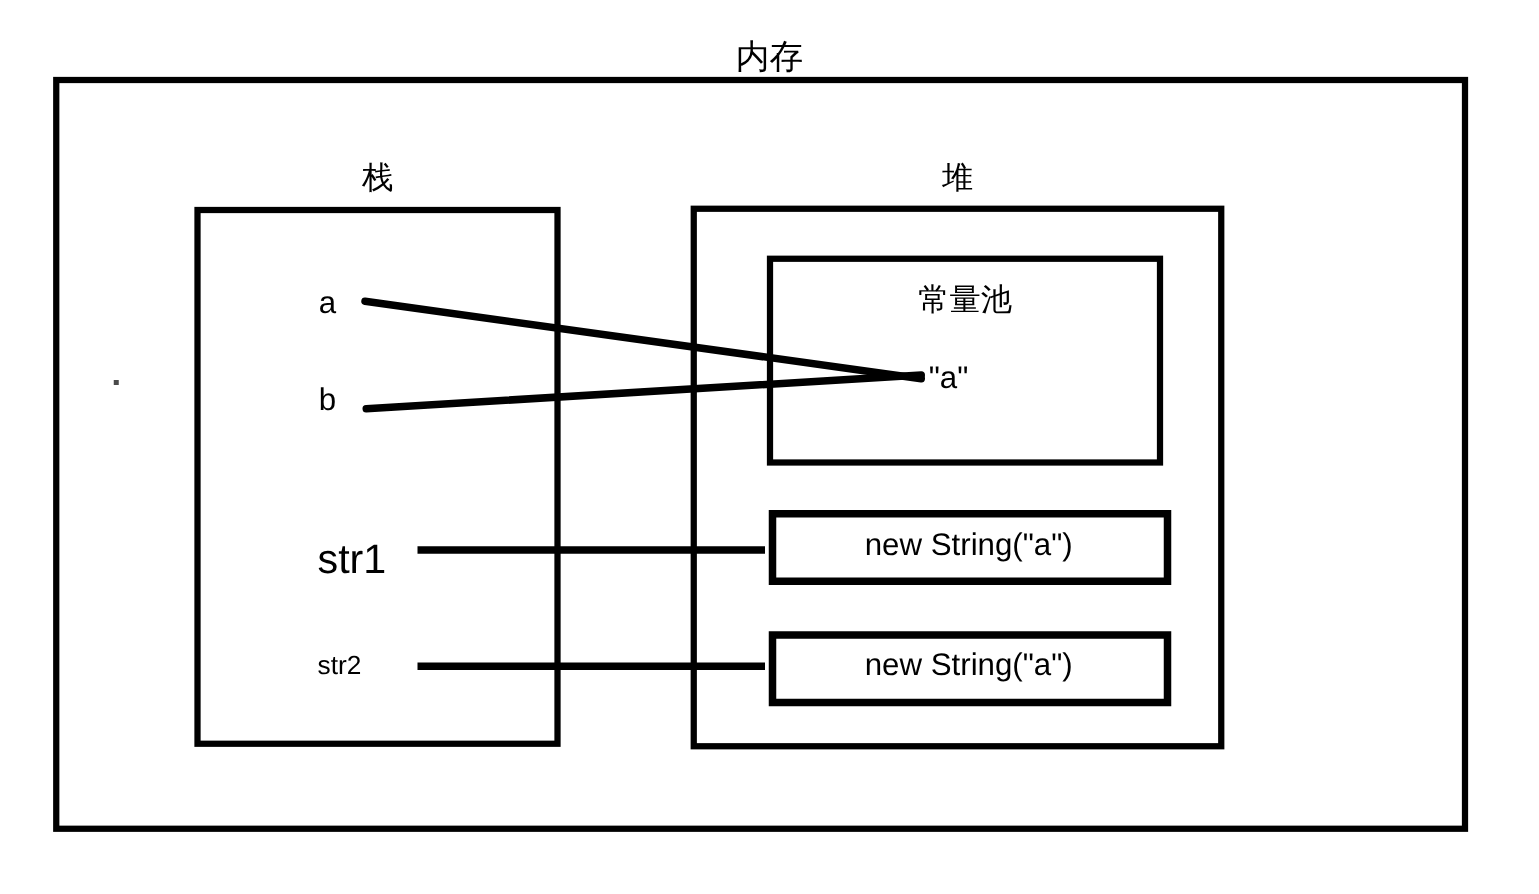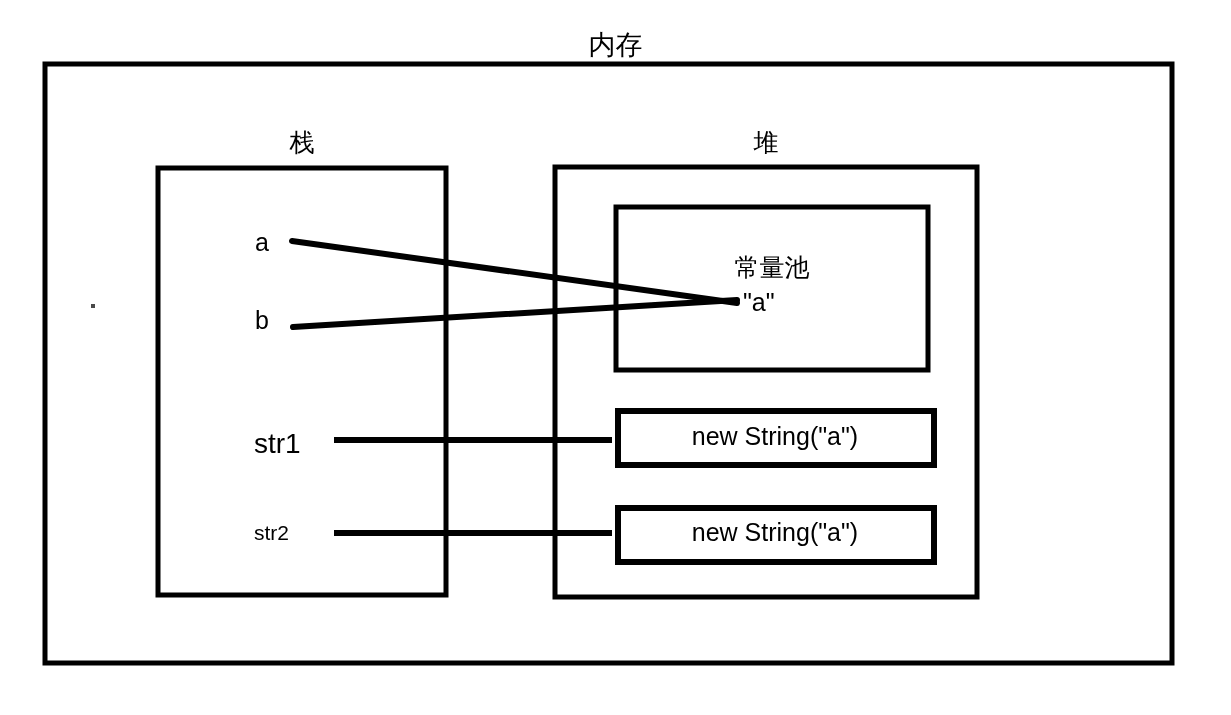--- a/index.html
+++ b/index.html
@@ -51,41 +51,40 @@
     width: 422px;
     text-align: center;
     font-size: 25px;
   }
   .title-pool {
     left: 616px;
     top: 228px;
     width: 312px;
     text-align: center;
     font-size: 25px;
-    margin-top: 27px;
   }
   .pool-literal {
     left: 743px;
     top: 290px;
     font-size: 25px;
   }
   .var-a {
     left: 255px;
     top: 230px;
     font-size: 25px;
   }
   .var-b {
     left: 255px;
     top: 308px;
     font-size: 25px;
   }
   .var-str1 {
     left: 254px;
     top: 430px;
-    font-size: 28px;
+    font-size: 33px;
   }
   .var-str2 {
     left: 254px;
     top: 522px;
     font-size: 21px;
   }
   .obj-text-1 {
     left: 620px;
     top: 424px;
     width: 310px;

